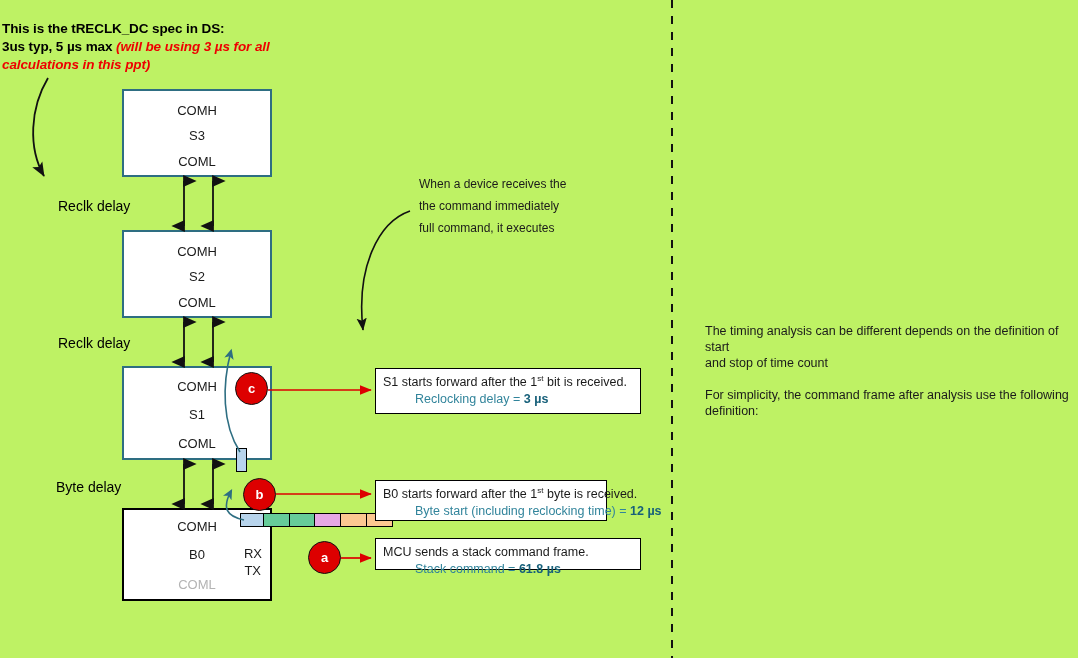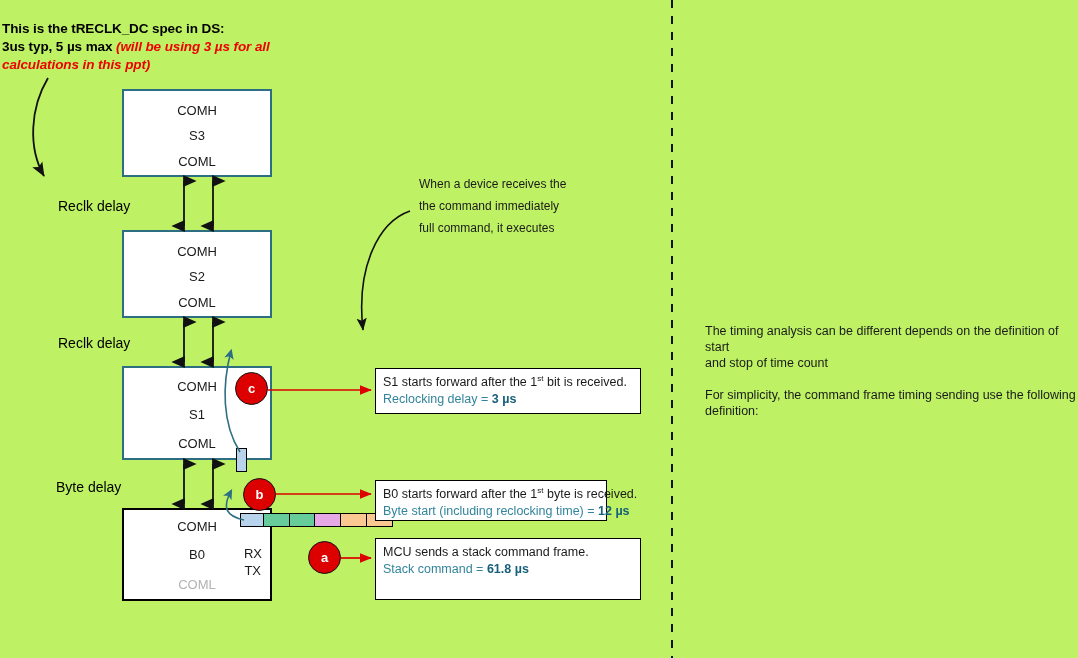--- a/index.html
+++ b/index.html
@@ -74,20 +74,21 @@
     font-size: 12.5px;
     color: #1a1a1a;
     white-space: nowrap;
     line-height: 17px;
   }
   .callout .l2 {
     font-size: 12.5px;
     color: #31849b;
     white-space: nowrap;
     line-height: 17px;
+    margin-left: 32px;
   }
   .callout .l2 b { color: #17607a; font-weight: bold; }
   sup { font-size: 8px; vertical-align: super; line-height: 0; }
 
   
   .badge {
     position: absolute;
     border-radius: 50%;
     background: #dd0000;
     border: 1.5px solid #111111;
@@ -215,33 +216,33 @@
   <div class="abs callout" style="left:375px; top:368px; width:266px; height:46px;">
     <div class="l1"><span>S1 starts forward after the 1</span><sup>st</sup><span> bit is received.</span></div>
     <div class="l2"><span>Reclocking delay = </span><b>3 µs</b></div>
   </div>
 
   <div class="abs callout" style="left:375px; top:480px; width:232px; height:41px;">
     <div class="l1"><span>B0 starts forward after the 1</span><sup>st</sup><span> byte is received.</span></div>
     <div class="l2"><span>Byte start (including reclocking time) = </span><b>12 µs</b></div>
   </div>
 
-  <div class="abs callout" style="left:375px; top:538px; width:266px; height:62px;">
+  <div class="abs callout" style="left:375px; top:538px; width:266px; height:32px;">
     <div class="l1"><span>MCU sends a stack command frame.</span><sup></sup><span></span></div>
     <div class="l2"><span>Stack command = </span><b>61.8 µs</b></div>
   </div>
 
   <div class="abs rp" style="left:705px; top:323px; width:372px;">
     <div>
       <div>The timing analysis can be different depends on the definition of start</div>
       <div>and stop of time count</div>
     </div>
     <div style="height:16px;"></div>
     <div>
-      <div>For simplicity, the command frame timing sending use the following</div>
+      <div>For simplicity, the command frame after analysis use the following</div>
       <div>definition:</div>
     </div>
     <ul class="rp-bullets" id="rp-bullets">
       </ul>
   </div>
 
   <svg class="overlay" viewBox="0 0 1078 658">
     <defs>
       <marker id="ahB" markerWidth="9" markerHeight="9" refX="7.5" refY="3.6" orient="auto" markerUnits="strokeWidth">
         <path d="M0,0.4 L8,3.6 L0,6.8 L1.7,3.6 Z" fill="#111111"></path>

